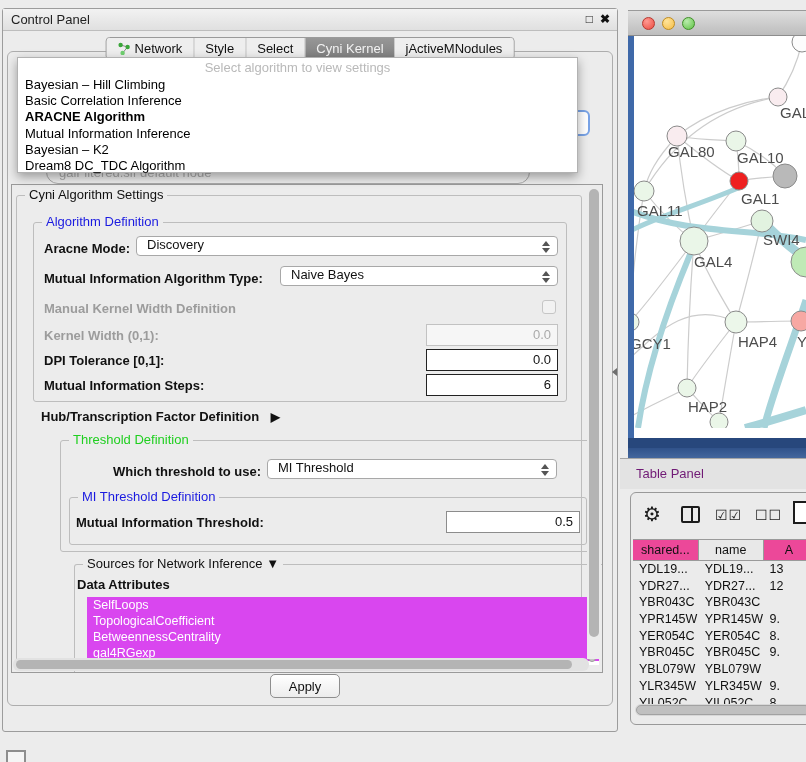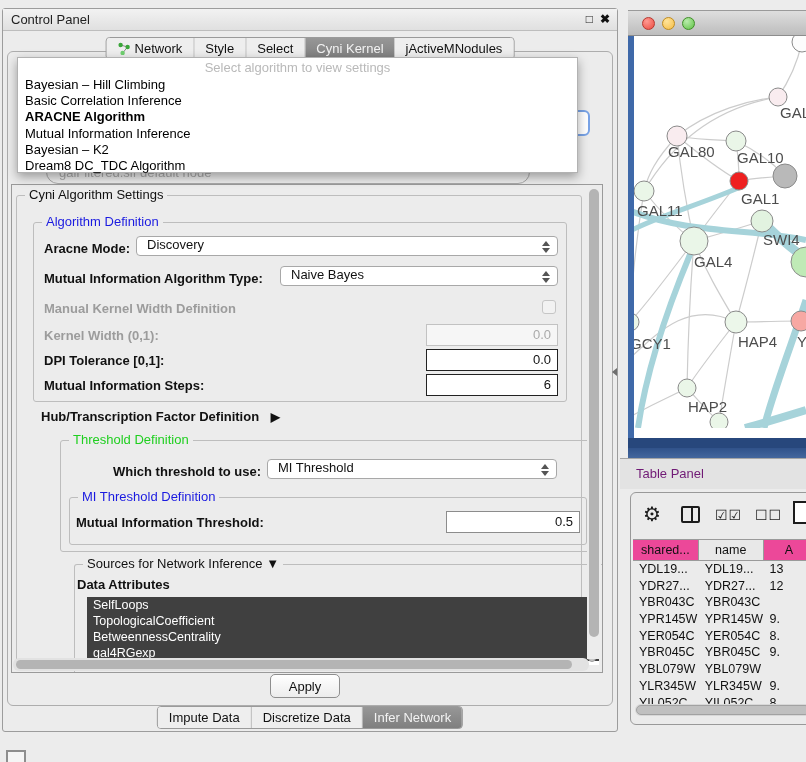--- a/index.html
+++ b/index.html
@@ -59,21 +59,21 @@
   .field.strong { border:1.5px solid #222; }
   .field.disabled { background:#f6f6f6; border:1px solid #c2c2c2; color:#aaa; }
 
   .checkbox { position:absolute; width:14px; height:14px; border:1px solid #c6c6c6; border-radius:3px; background:#f2f2f2; }
 
   .hub-row { position:absolute; font-size:13px; font-weight:bold; color:#111; }
   .hub-row .arrow { font-size:12px; margin-left:8px; }
 
   
   .attr-list { position:absolute; background:#fff; overflow:hidden; }
-  .attr-item { height:16px; line-height:16px; background:#404040; color:#fff; font-size:12.5px; padding-left:6px; white-space:nowrap; }
+  .attr-item { height:16px; line-height:16px; background:#d946ef; color:#fff; font-size:12.5px; padding-left:6px; white-space:nowrap; }
   .attr-scroll { position:absolute; right:1px; top:3px; width:10px; height:62px; }
   .attr-scroll .thumb { width:8px; height:100%; background:#c6c6c6; border-radius:5px; border:1px solid #9a9a9a; }
 
   .apply-btn { position:absolute; left:267px; top:665px; width:70px; height:24px;
                background:linear-gradient(#fff,#ececec); border:1px solid #8e8e8e; border-radius:5px;
                font-size:13px; color:#111; display:flex; align-items:center; justify-content:center; cursor:default; }
 
   
   .algo-overlay { position:absolute; left:17px; top:57px; width:561px; height:116px; z-index:60;
                   background:#fff; border:1px solid #b2b2b2; box-shadow:0 4px 10px rgba(0,0,0,.35); }
@@ -252,31 +252,20 @@
     <div class="vscroll">
         <div class="thumb"></div>
       </div>
     <div class="hscroll">
         <div class="thumb"></div>
       </div>
   </div>
 
   <div class="apply-btn">Apply</div>
 
-  <div class="tabbar bottom" id="bottom-tabs">
-      <div class="tab">
-        <span>Impute Data</span>
-      </div>
-      <div class="tab">
-        <span>Discretize Data</span>
-      </div>
-      <div class="tab active">
-        <span>Infer Network</span>
-      </div>
-    </div>
 </div>
 
 <div class="algo-overlay" id="algo-overlay">
   <div class="algo-placeholder">Select algorithm to view settings</div>
 <div class="algo-item">Bayesian – Hill Climbing</div>
     <div class="algo-item">Basic Correlation Inference</div>
     <div class="algo-item bold">ARACNE Algorithm</div>
     <div class="algo-item">Mutual Information Inference</div>
     <div class="algo-item">Bayesian – K2</div>
     <div class="algo-item">Dream8 DC_TDC Algorithm</div>

